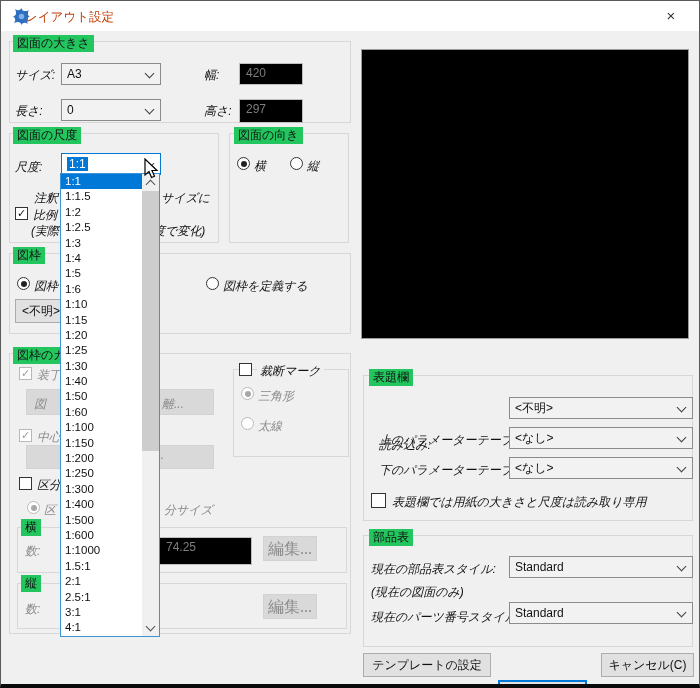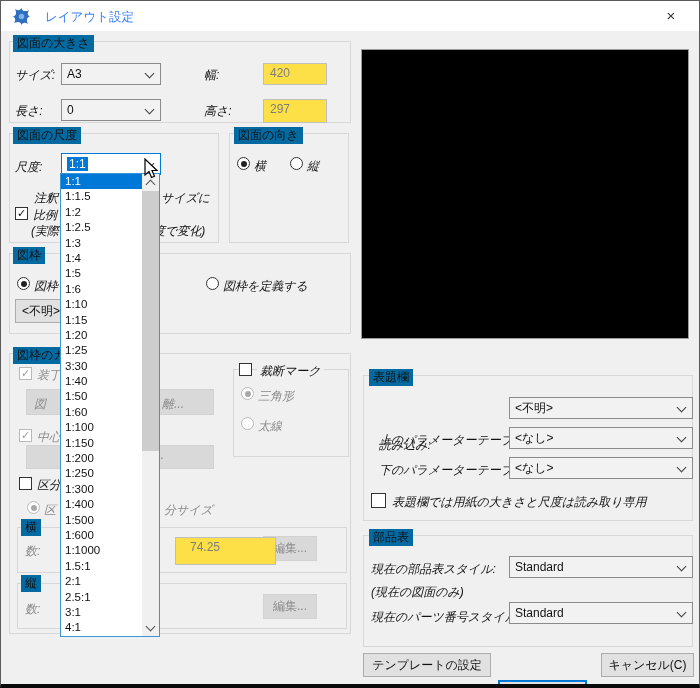--- a/index.html
+++ b/index.html
@@ -1,39 +1,39 @@
 <!DOCTYPE html>
 <html><head>
 <meta charset="utf-8">
 <style>
   html,body{margin:0;padding:0;}
   body{font-family:"Liberation Sans","DejaVu Sans",sans-serif;background:#c8c8c8;}
   .dialog{position:relative;width:700px;height:688px;background:#f0f0f0;
     border:1px solid #5a5a5a;border-bottom:4px solid #0a0a0a;box-sizing:border-box;overflow:hidden;}
   .titlebar{position:absolute;left:0;top:0;width:100%;height:30px;background:#ffffff;}
-  .title-text{position:absolute;left:44px;top:8px;font-size:12.5px;color:#3b82f6;}
+  .title-text{position:absolute;left:24px;top:8px;font-size:12.5px;color:#c2410c;}
   .close-btn{position:absolute;right:14px;top:5px;width:28px;height:20px;text-align:center;
     font-size:15px;color:#333;line-height:20px;}
   .lbl{position:absolute;font-size:12px;color:#121212;white-space:nowrap;font-style:italic;}
   .dim{color:#8a8a8a;}
   .group{position:absolute;border:1px solid #d7d7d7;box-sizing:border-box;}
-  .glabel{position:absolute;font-size:12px;color:#121212;background:#0369a1;padding:0 4px;white-space:nowrap;}
+  .glabel{position:absolute;font-size:12px;color:#121212;background:#22c55e;padding:0 4px;white-space:nowrap;}
   .combo{position:absolute;background:#f2f2f2;border:1px solid #8b8b8b;box-sizing:border-box;
     font-size:12px;color:#111;line-height:20px;padding-left:5px;white-space:nowrap;}
   .combo .chev{position:absolute;right:7px;top:6px;width:6px;height:6px;
     border-right:1.3px solid #3f3f3f;border-bottom:1.3px solid #3f3f3f;transform:rotate(45deg);}
   .combo-focus{background:#fff;border:1px solid #0078d7;}
   .sel-text{background:#0078d7;color:#fff;padding:0 2px;}
-  .field-dis{position:absolute;background:#fde047;border:1px solid #bfbfbf;box-sizing:border-box;
-    font-size:12px;color:#7d7d7d;line-height:19px;padding-left:6px;margin-left:24px;}
+  .field-dis{position:absolute;background:#000000;border:1px solid #bfbfbf;box-sizing:border-box;
+    font-size:12px;color:#7d7d7d;line-height:19px;padding-left:6px;}
   .btn{position:absolute;background:#e1e1e1;border:1px solid #acacac;box-sizing:border-box;
     font-size:12px;color:#111;text-align:center;line-height:22px;white-space:nowrap;}
   .btn-default{border:2px solid #0078d7;line-height:21px;margin-top:28px;}
   .btn-dis{position:absolute;background:#d9d9d9;border:1px solid #d2d2d2;box-sizing:border-box;
-    font-size:12px;color:#8d8d8d;line-height:22px;}
+    font-size:16px;color:#8d8d8d;line-height:22px;font-family:Liberation Serif, serif;}
   .cb{position:absolute;width:13px;height:13px;background:#fff;border:1px solid #333;
     box-sizing:border-box;font-size:11px;line-height:11px;text-align:center;color:#111;}
   .cb-dis{border:1px solid #b9b9b9;color:#9d9d9d;}
   .radio{position:absolute;width:13px;height:13px;border:1px solid #333;border-radius:50%;
     background:#fff;box-sizing:border-box;}
   .radio-dis{border:1px solid #b9b9b9;}
   .radio .dot{position:absolute;left:2.5px;top:2.5px;width:6px;height:6px;border-radius:50%;background:#222;}
   .radio-dis .dot{background:#a8a8a8;}
   .preview{position:absolute;background:#000;border:1px solid #9b9b9b;box-sizing:border-box;}
   
@@ -201,21 +201,21 @@
         <div class="dditem">1:2</div>
         <div class="dditem">1:2.5</div>
         <div class="dditem">1:3</div>
         <div class="dditem">1:4</div>
         <div class="dditem">1:5</div>
         <div class="dditem">1:6</div>
         <div class="dditem">1:10</div>
         <div class="dditem">1:15</div>
         <div class="dditem">1:20</div>
         <div class="dditem">1:25</div>
-        <div class="dditem">3:30</div>
+        <div class="dditem">1:30</div>
         <div class="dditem">1:40</div>
         <div class="dditem">1:50</div>
         <div class="dditem">1:60</div>
         <div class="dditem">1:100</div>
         <div class="dditem">1:150</div>
         <div class="dditem">1:200</div>
         <div class="dditem">1:250</div>
         <div class="dditem">1:300</div>
         <div class="dditem">1:400</div>
         <div class="dditem">1:500</div>

